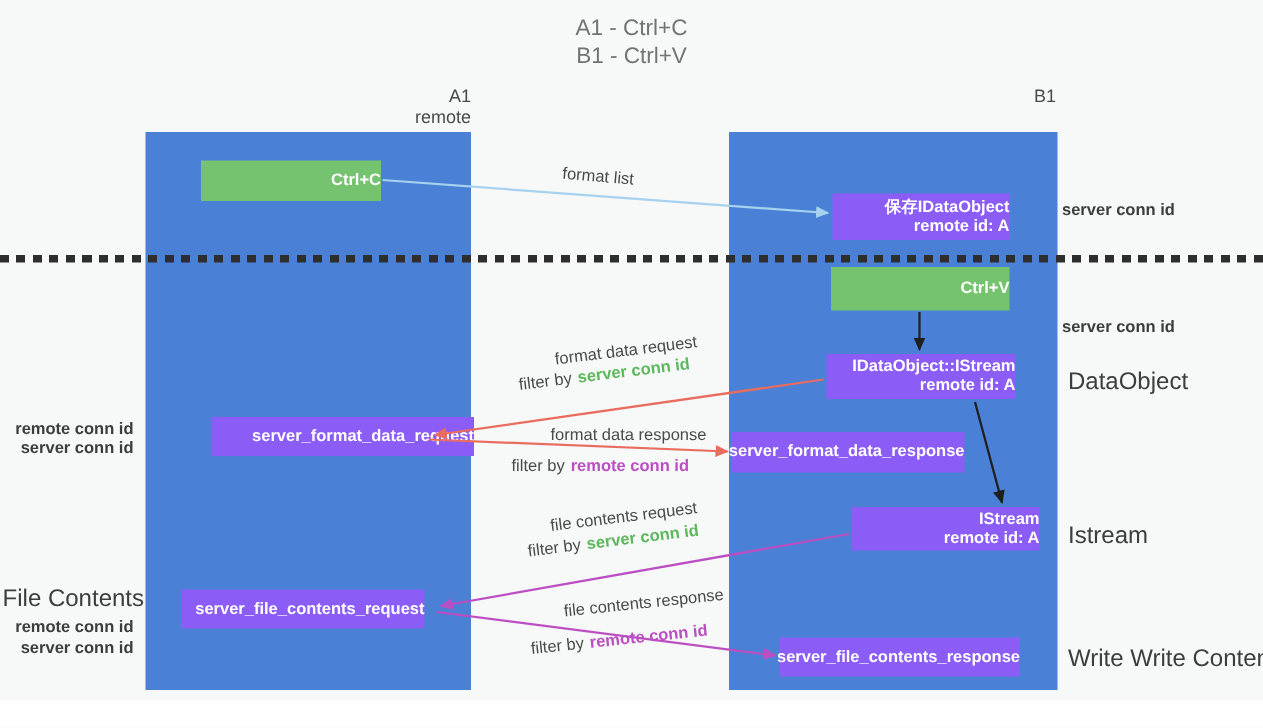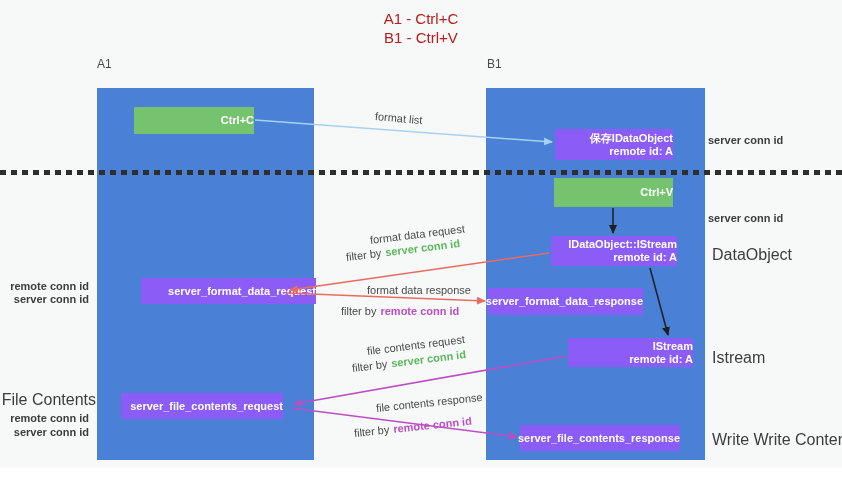--- a/index.html
+++ b/index.html
@@ -1,22 +1,22 @@
 <!DOCTYPE html>
 <html><head>
 <meta charset="utf-8">
 <style>
   html,body { margin:0; padding:0; }
   body { background:#f7f8f8; font-family:"Liberation Sans", sans-serif; }
   .stage { position:relative; width:842px; height:485px; background:#f7f8f8; overflow:hidden; }
 
   .title { position:absolute; left:301px; top:9px; width:240px; text-align:center;
-           font-size:15px; color:#b91c1c; line-height:19px; }
+           font-size:15px; color:#737373; line-height:19px; }
 
-  .col-hdr { position:absolute; width:217px; text-align:left; font-size:12px;
+  .col-hdr { position:absolute; width:217px; text-align:right; font-size:12px;
              color:#4a4a4a; line-height:14px; top:57px; }
 
   .col { position:absolute; top:88px; height:372px; background:#4a80d5; }
   .col-a { left:97px;  width:217px; }
   .col-b { left:486px; width:219px; }
 
   .box { position:absolute; display:flex; flex-direction:column; align-items:flex-end;
          justify-content:center; text-align:center; color:#ffffff; font-size:11px;
          line-height:13px; box-sizing:border-box;font-weight:bold; }
   .green  { background:#76c36f; }
@@ -43,20 +43,21 @@
 
 <div class="stage">
 
   <div class="title">
     <div>A1 - Ctrl+C</div>
     <div>B1 - Ctrl+V</div>
   </div>
 
   <div class="col-hdr" style="left:97px;">
     <div>A1</div>
+    <div>remote</div>
   </div>
   <div class="col-hdr" style="left:487px;">
     <div>B1</div>
   </div>
 
   <div class="col col-a"></div>
   <div class="col col-b"></div>
 
   <div class="divider"></div>
 

